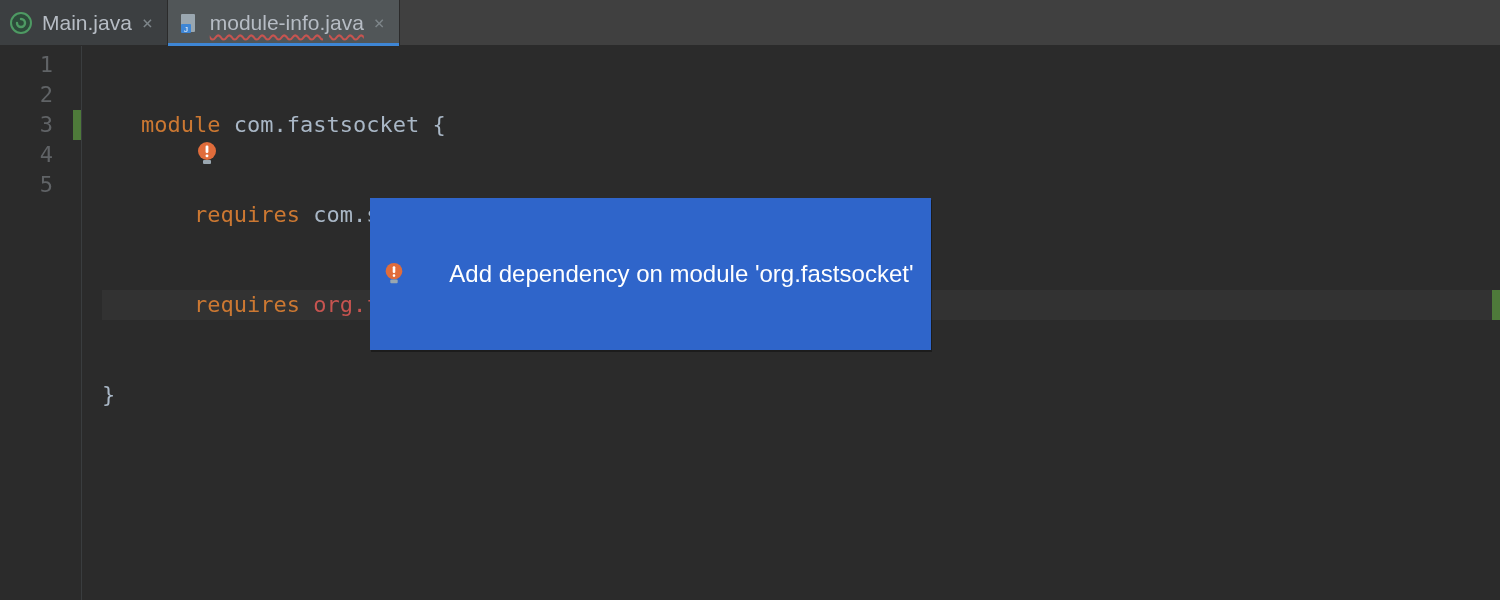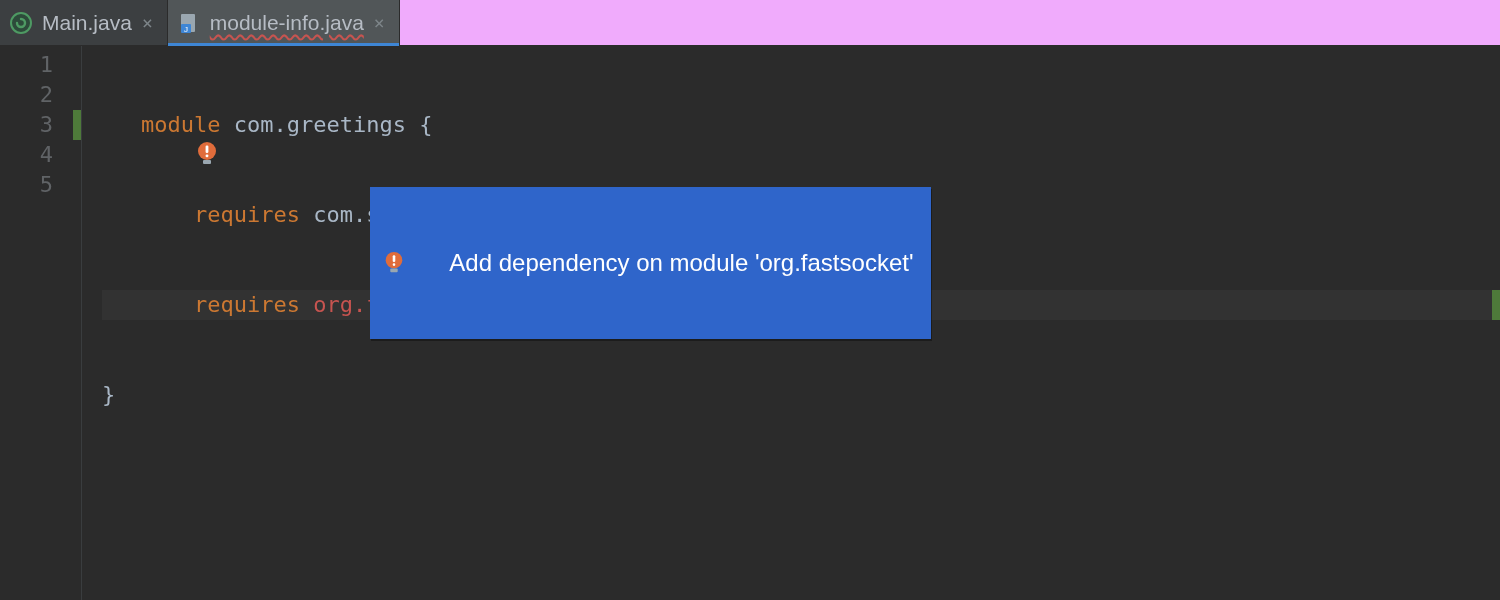--- a/index.html
+++ b/index.html
@@ -8,21 +8,21 @@
     background: #2b2b2b;
     font-family: "Menlo", "Consolas", monospace;
     font-size: 22px;
     color: #a9b7c6;
   }
 
   
   .tabbar {
     display: flex;
     height: 46px;
-    background: #f0abfc;
+    background: #404040;
     border-bottom: 1px solid #2b2b2b;
     user-select: none;
   }
   .tab {
     display: flex;
     align-items: center;
     gap: 10px;
     padding: 0 14px 0 10px;
     height: 100%;
     color: #b6bcc4;
@@ -102,21 +102,21 @@
   .bulb {
     position:absolute;
     left:112px;
     width:26px; height:26px;
     top:35px;
   }
 
   
   .intention{
     position:absolute;
-    left:288px; top:141px;
+    left:288px; top:152px;
     background:#2f65ca;
     color:#ffffff;
     display:flex;
     align-items:center;
     gap:14px;
     padding:4px 18px 4px 12px;
     font-family:-apple-system,"Segoe UI",sans-serif;
     font-size:24px;
     box-shadow:1px 2px 0 rgba(0,0,0,.35);
     cursor:pointer;
@@ -157,21 +157,21 @@
   <div class="gutter">
     <div class="ln">1</div>
     <div class="ln">2</div>
     <div class="ln">3</div>
     <div class="ln">4</div>
     <div class="ln">5</div>
     <div class="change-marker" style="top:64px"></div>
   </div>
 
   <div class="code">
-    <span class="row"><span class="kw">module</span><span class="pkg"> com.greetings </span><span class="brace">{</span></span>
+    <span class="row"><span class="kw">module</span><span class="pkg"> com.fastsocket </span><span class="brace">{</span></span>
     <span class="row"><span>    </span><span class="kw">requires</span><span class="pkg"> com.socket</span><span class="punc">;</span></span>
     <span class="row caret-line"><span>    </span><span class="kw">requires</span><span class="err"> org.fastsocket</span><span class="punc">;</span></span>
     <span class="row"><span class="brace">}</span></span>
     <span class="row"></span>
 
     
     <span class="bulb">
       <svg viewBox="0 0 26 26" width="26" height="26">
         <circle cx="13" cy="10" r="9" fill="#e06c3b"></circle>
         <rect x="11.6" y="4.5" width="2.8" height="7.5" rx="1.2" fill="#fff"></rect>

